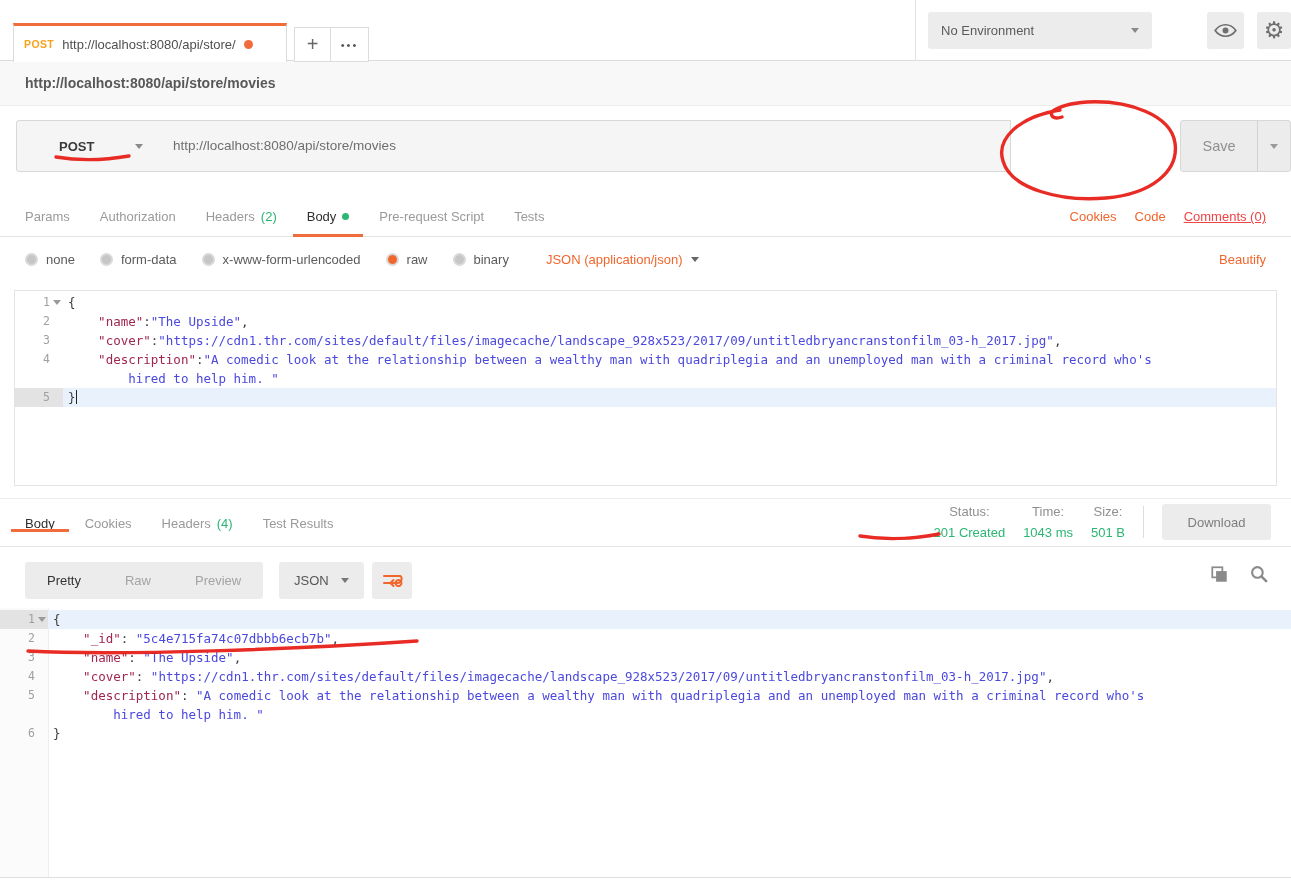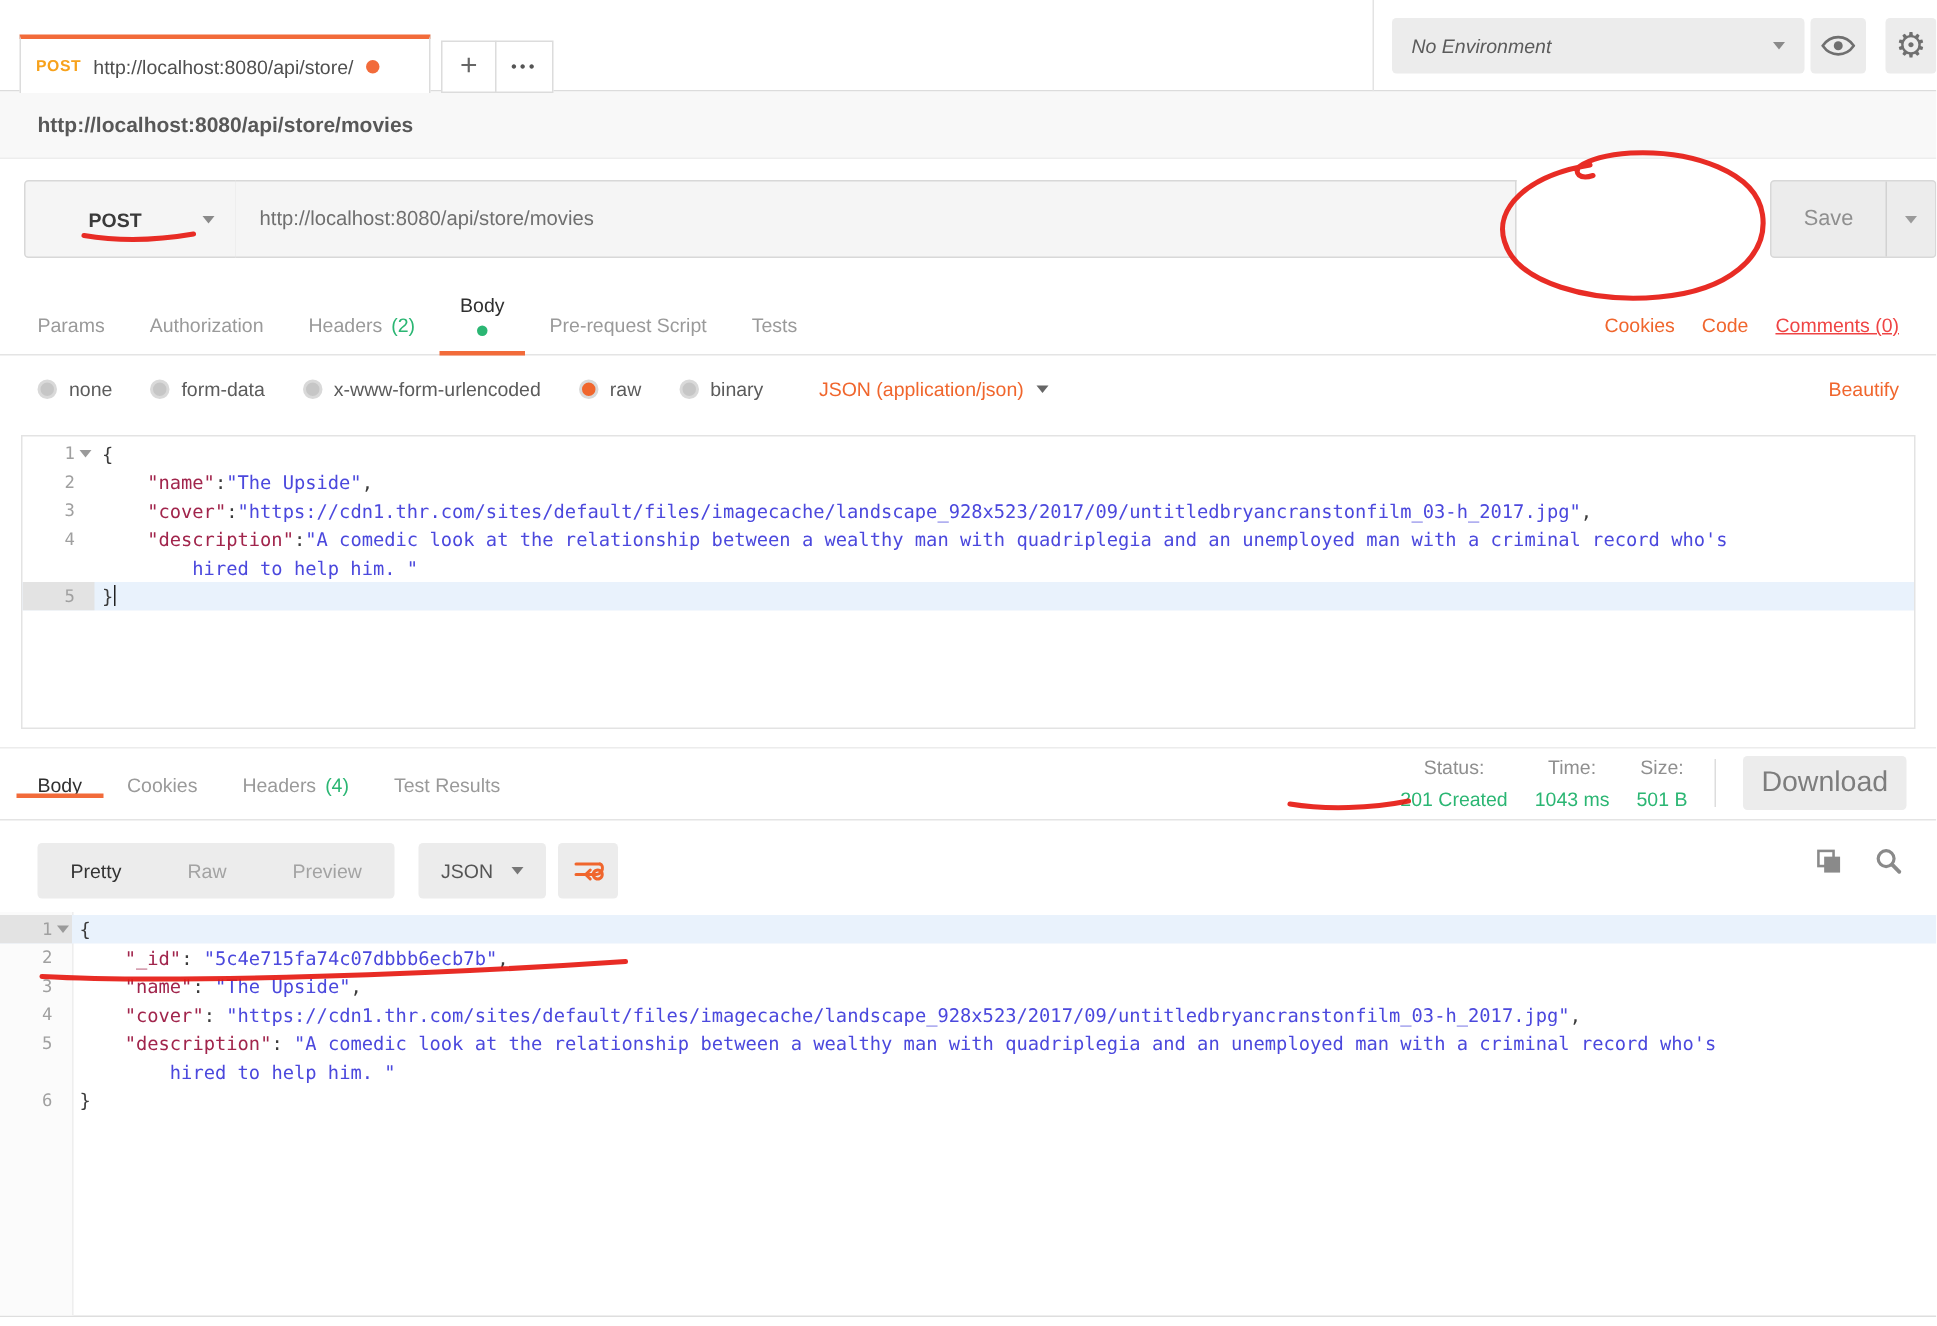--- a/index.html
+++ b/index.html
@@ -12,22 +12,22 @@
     border-top:3px solid #f26b3a; border-left:1px solid #dcdcdc; border-right:1px solid #dcdcdc;
     display:flex; align-items:center; gap:8px; padding:0 10px; z-index:2; }
   .tab-method { color:#f7a21c; font-size:10.5px; font-weight:bold; letter-spacing:.4px; }
   .tab-title { color:#4f4f4f; font-size:13px; white-space:nowrap;text-align:center; }
   .tab-dot { width:9px; height:9px; border-radius:50%; background:#f26b3a; flex-shrink:0; }
   .tab-plus, .tab-more { position:absolute; top:27px; height:35px; background:#fff; border:1px solid #dcdcdc;
     display:flex; align-items:center; justify-content:center; color:#666; z-index:2; }
   .tab-plus { left:294px; width:37px; font-size:20px; font-weight:300; }
   .tab-more { left:330px; width:39px; font-size:11px; letter-spacing:2px; color:#555; }
   .top-sep { position:absolute; left:915px; top:0; width:1px; height:61px; background:#e3e3e3; }
-  .env-select { position:absolute; left:928px; top:12px; width:275px; height:37px; background:#ececec; border-radius:3px;
-    display:flex; align-items:center; padding:0 13px; color:#5b5b5b; font-size:13px;font-style:italic; }
+  .env-select { position:absolute; left:928px; top:12px; width:224px; height:37px; background:#ececec; border-radius:3px;
+    display:flex; align-items:center; padding:0 13px; color:#5b5b5b; font-size:13px; }
   .env-select .cdown { margin-left:auto; color:#8a8a8a; }
   .icon-btn { position:absolute; top:12px; height:37px; background:#ececec; border-radius:3px;
     display:flex; align-items:center; justify-content:center; }
   .btn-eye { left:1207px; width:37px; }
   .btn-gear { left:1257px; width:34px; font-size:23px; color:#6f6f6f; line-height:1; }
 
   .cdown { display:inline-block; width:0; height:0; border-left:4.5px solid transparent; border-right:4.5px solid transparent; border-top:5.5px solid currentColor; }
 
   
   .url-heading { position:absolute; left:0; top:61px; width:1291px; height:45px; background:#f8f8f8; border-bottom:1px solid #ededed;
@@ -46,21 +46,21 @@
   .send-caret { flex:1; display:flex; align-items:center; justify-content:center; border-left:1px solid rgba(0,0,0,.18); color:#fff; }
   .save-btn { position:absolute; left:1180px; top:120px; width:111px; height:52px; background:#ececec; border:1px solid #d8d8d8;
     border-radius:3px; display:flex; align-items:stretch; color:#8f8f8f; }
   .save-main { width:76px; display:flex; align-items:center; justify-content:center; font-size:14.5px; font-weight:400; }
   .save-caret { flex:1; display:flex; align-items:center; justify-content:center; border-left:1px solid #d2d2d2; color:#9a9a9a; }
 
   
   .req-tabs-row { position:absolute; left:0; top:196px; width:1291px; height:41px; border-bottom:1px solid #e4e4e4; }
   .tabs { display:flex; gap:30px; padding-left:25px; height:100%; }
   .tabs .tab { position:relative; display:flex; align-items:center; gap:6px; font-size:13px; color:#9a9a9a; cursor:default; }
-  .tabs .tab.active { color:#2f2f2f;flex-direction:column; }
+  .tabs .tab.active { color:#2f2f2f; }
   .tabs .tab.active::after { content:""; position:absolute; left:-14px; right:-14px; bottom:-1px; height:3px; background:#f26b3a; }
   .tabs .count { color:#2bb673; }
   .tabs .gdot { width:7px; height:7px; border-radius:50%; background:#2bb673; }
   .req-links { position:absolute; right:25px; top:196px; height:41px; display:flex; align-items:center; gap:18px; font-size:13px; }
   .req-links .lnk { color:#f0662d; }
   .req-links .lnk.muted { color:#ef4444;text-decoration:underline; }
 
   
   .mode-row { position:absolute; left:0; top:237px; width:1291px; height:45px; display:flex; align-items:center; padding-left:25px; gap:25px; }
   .mode { display:flex; align-items:center; gap:8px; font-size:13px; color:#5b5b5b; }
@@ -89,21 +89,21 @@
   .cursor { display:inline-block; width:1.5px; height:14px; background:#222; vertical-align:-2px; }
 
   
   .resp-head { position:absolute; left:0; top:498px; width:1291px; height:49px; border-top:1px solid #ececec; border-bottom:1px solid #e4e4e4; }
   .resp-head .tabs { height:48px; align-items:center; }
   .resp-meta { position:absolute; right:20px; top:498px; height:48px; display:flex; align-items:center; gap:18px; font-size:13px; }
   .meta-pair { display:flex; gap:6px; align-items:center;flex-direction:column; }
   .meta-label { color:#8f8f8f; }
   .meta-value { color:#2bb673; }
   .meta-sep { width:1px; height:32px; background:#ddd; }
-  .download-btn { width:109px; height:36px; background:#ececec; border-radius:3px; color:#7d7d7d; font-size:19px;
+  .download-btn { width:109px; height:36px; background:#ececec; border-radius:3px; color:#7d7d7d; font-size:13px;
     display:flex; align-items:center; justify-content:center; }
 
   
   .segmented { position:absolute; left:25px; top:562px; height:37px; background:#ececec; border-radius:3px; display:flex;justify-content:center; }
   .segmented .seg { padding:0 22px; display:flex; align-items:center; font-size:13px; color:#a3a3a3; }
   .segmented .seg.active { color:#333; }
   .json-dd { position:absolute; left:279px; top:562px; height:37px; background:#ececec; border-radius:3px;
     display:flex; align-items:center; gap:12px; padding:12px 15px; font-size:13px; color:#555; }
   .json-dd .cdown { color:#777; }
   .wrap-btn { position:absolute; left:372px; top:562px; width:40px; height:37px; background:#ececec; border-radius:3px;

